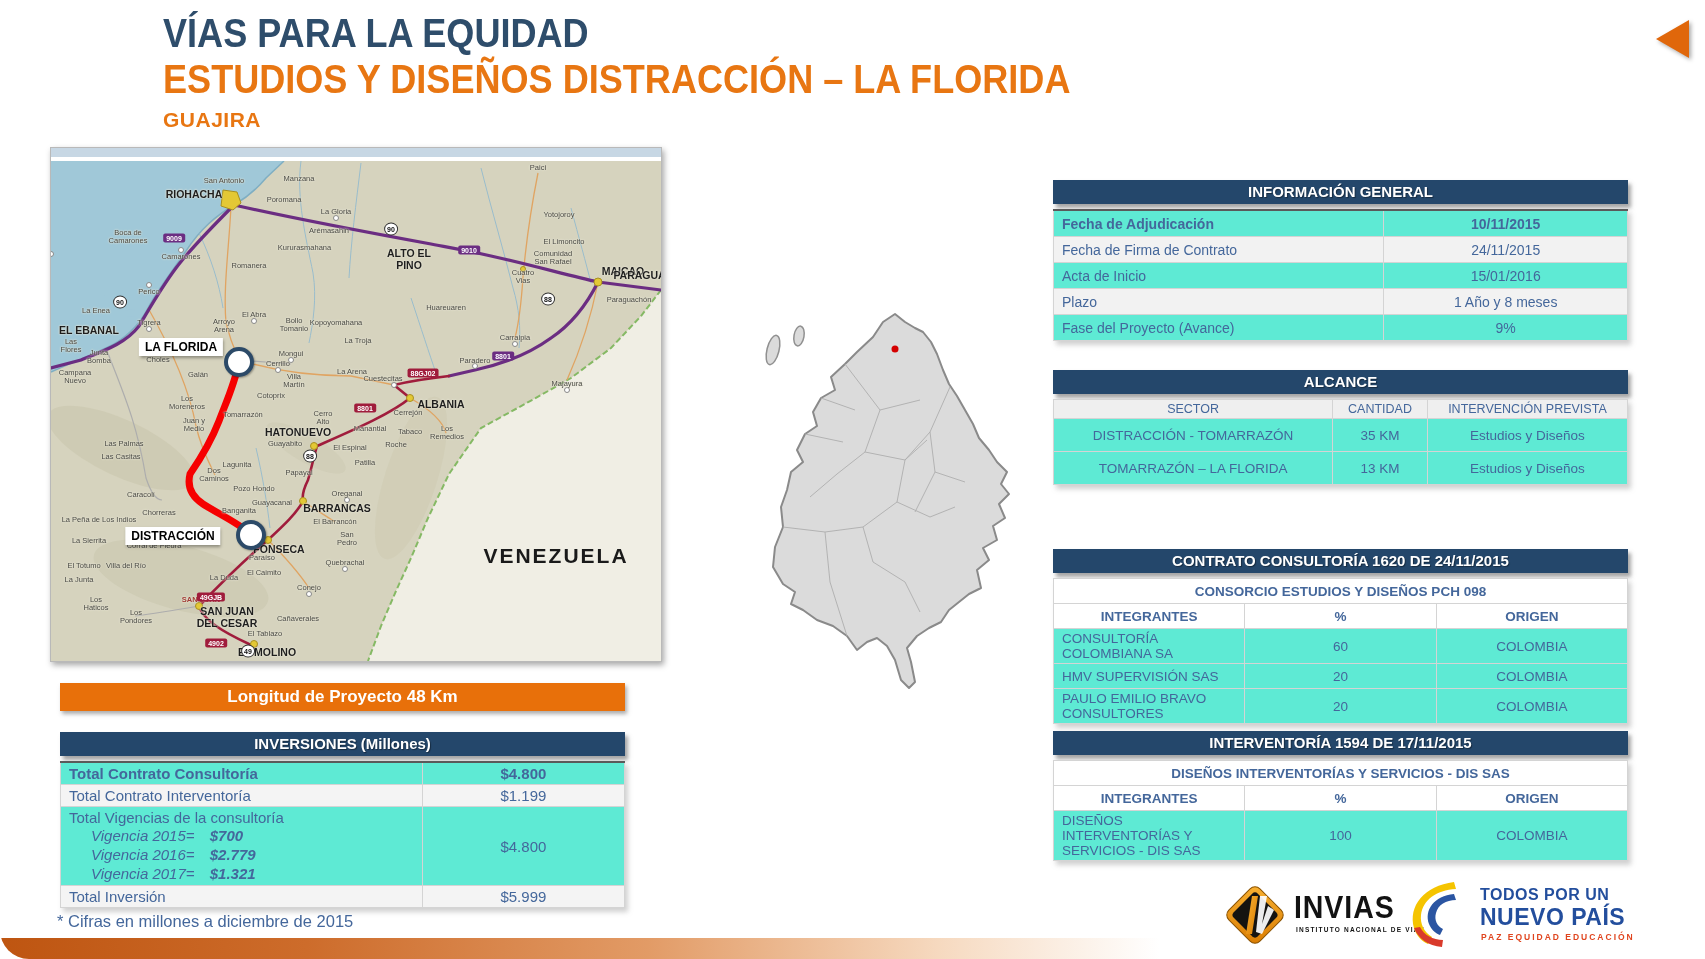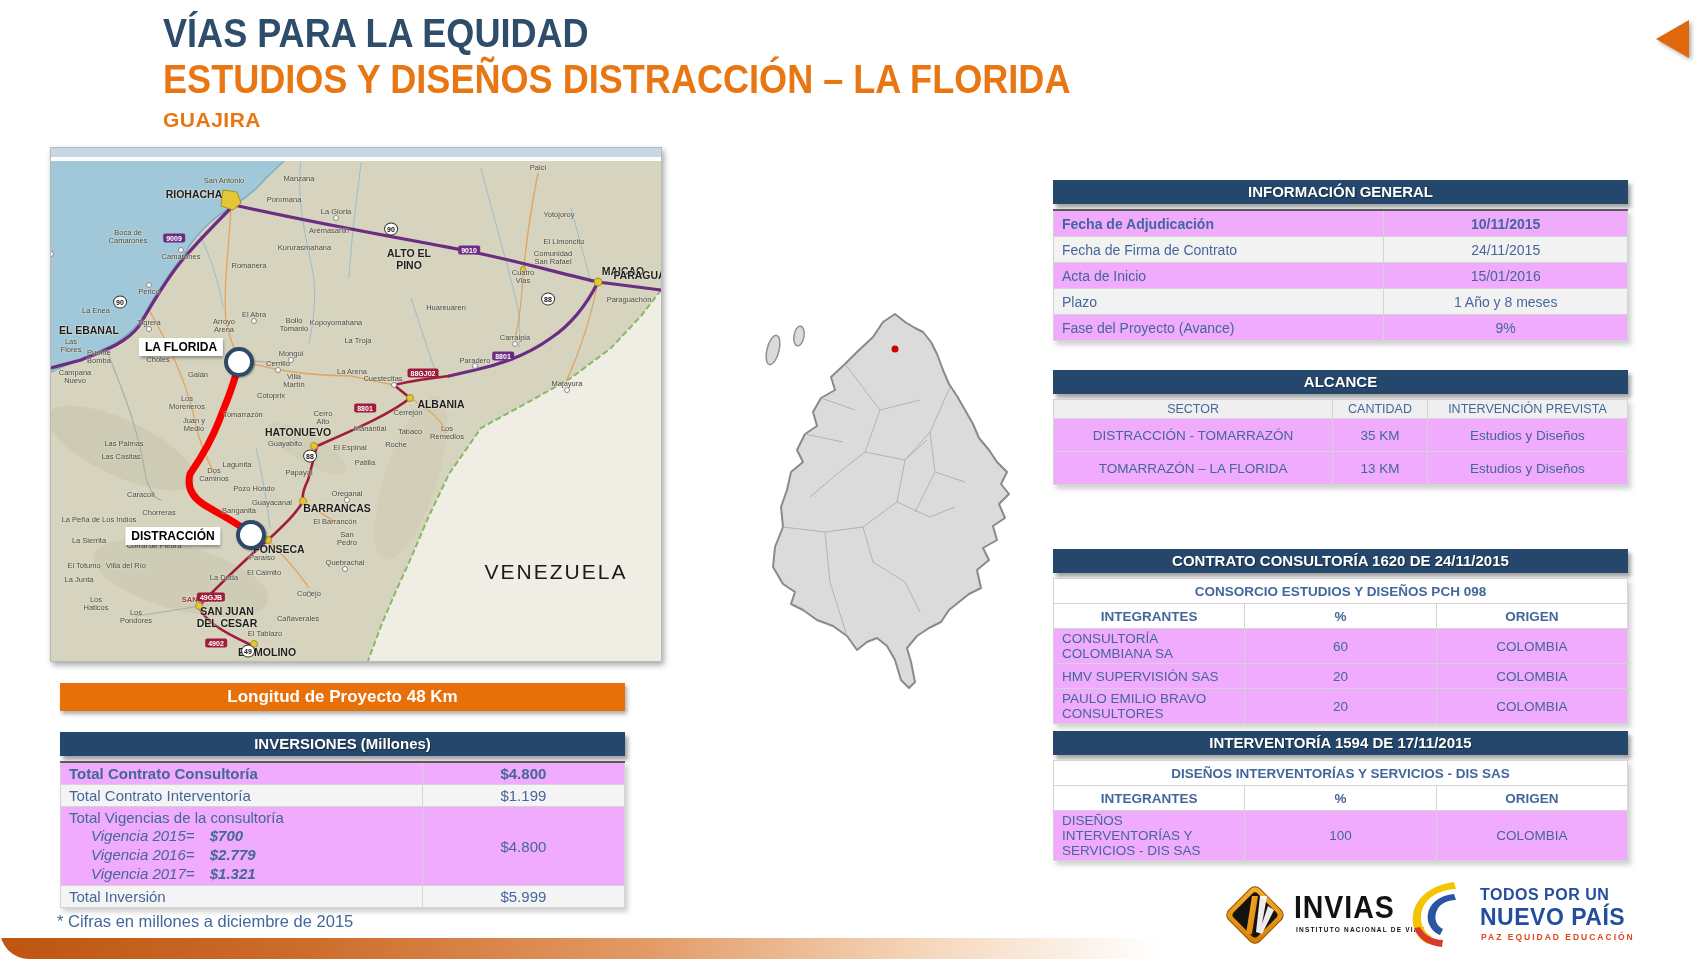--- a/index.html
+++ b/index.html
@@ -31,21 +31,21 @@
               background:#fff;transform:translate(-50%,-50%);box-shadow:1px 1px 2px rgba(0,0,0,.35);}
   .marker-box{position:absolute;transform:translate(-50%,-50%);background:#fff;color:#000;font-weight:bold;
               font-size:12px;padding:2px 6px;white-space:nowrap;box-shadow:1px 2px 3px rgba(0,0,0,.35);}
   .ven{font-size:21px;color:#1a1a1a;letter-spacing:2px;font-weight:normal;}
   
   .inset{position:absolute;left:745px;top:292px;width:320px;height:400px;}
   
   .panel{position:absolute;left:1053px;width:575px;}
   .hdr{background:#24476B;color:#fff;font-weight:bold;text-align:center;font-size:15px;
        padding:3px 0 4px 0;box-shadow:3px 4px 4px rgba(90,90,90,.55);text-shadow:1px 1px 1px rgba(0,0,0,.4);}
-  .tbl{width:100%;border-collapse:collapse;margin-top:5px;background:#f0abfc;color:#44679B;
+  .tbl{width:100%;border-collapse:collapse;margin-top:5px;background:#5eead4;color:#44679B;
        font-size:14px;box-shadow:3px 4px 5px rgba(120,120,120,.35);table-layout:fixed;}
   .tbl td,.tbl th{border:1px solid #D4D4D4;padding:2px 8px;overflow:hidden;}
   .tbl tr.bold{font-weight:bold;}
   .tbl tr.bold td{border-top:2px solid #5a5a5a;}
   
   .ig td.lbl{width:58%;text-align:left;}
   .ig td.val{width:42%;text-align:center;}
   .ig tr:nth-child(even){background:#F2F2F2;}
   .ig td{height:21px;}
   
@@ -193,21 +193,21 @@
         <span class="town" style="left: 278px; top: 83px;">Arémasahin</span>
         <span class="town" style="left: 250px; top: 100px; padding-left: 7px;">Kururasmahana</span>
         <span class="town" style="left: 198px; top: 118px;">Romanera</span>
         <span class="town" style="left: 77px; top: 89px;">Boca de
 Camarones</span>
         <span class="town" style="left: 130px; top: 109px;">Camarones</span>
         <span class="town" style="left: 98px; top: 144px;">Perico</span>
         <span class="town" style="left: 45px; top: 163px;">La Enea</span>
         <span class="town" style="left: 20px; top: 198px;">Las
 Flores</span>
-        <span class="town" style="left: 48px; top: 209px;">Puente
+        <span class="town" style="left: 48px; top: 209px;">Junta
 Bomba</span>
         <span class="town" style="left: 24px; top: 229px;">Campana
 Nuevo</span>
         <span class="town" style="left: 98px; top: 175px;">Tigrera</span>
         <span class="town" style="left: 107px; top: 212px;">Choles</span>
         <span class="town" style="left: 203px; top: 167px;">El Abra</span>
         <span class="town" style="left: 173px; top: 178px;">Arroyo
 Arena</span>
         <span class="town" style="left: 243px; top: 177px;">Bollo
 Tomanio</span>
@@ -259,21 +259,21 @@
         <span class="town" style="left: 48px; top: 372px;">La Peña de Los Indios</span>
         <span class="town" style="left: 38px; top: 393px;">La Sierrita</span>
         <span class="town" style="left: 103px; top: 398px;">Corral de Piedra</span>
         <span class="town" style="left: 211px; top: 410px;">Paraíso</span>
         <span class="town" style="left: 294px; top: 415px;">Quebrachal</span>
         <span class="town" style="left: 33px; top: 418px;">El Totumo</span>
         <span class="town" style="left: 75px; top: 418px;">Villa del Río</span>
         <span class="town" style="left: 28px; top: 432px;">La Junta</span>
         <span class="town" style="left: 213px; top: 425px;">El Caimito</span>
         <span class="town" style="left: 173px; top: 430px;">La Duda</span>
-        <span class="town" style="left: 258px; top: 440px; margin-top: 6px;">Conejo</span>
+        <span class="town" style="left: 258px; top: 440px;">Conejo</span>
         <span class="town" style="left: 45px; top: 456px;">Los
 Haticos</span>
         <span class="town" style="left: 85px; top: 469px;">Los
 Pondores</span>
         <span class="town" style="left: 247px; top: 471px;">Cañaverales</span>
         <span class="town" style="left: 214px; top: 486px;">El Tablazo</span>
         <span class="town" style="left: 472px; top: 129px;">Cuatro
 Vias</span>
         <span class="town" style="left: 502px; top: 110px;">Comunidad
 San Rafael</span>
@@ -305,21 +305,21 @@
         <span class="badge oval" style="left: 259px; top: 308px;">88</span>
         <span class="badge oval" style="left: 497px; top: 151px;">88</span>
         <span class="badge crimson" style="left: 160px; top: 449px;">49GJB</span>
         <span class="badge crimson" style="left: 165px; top: 495px;">4902</span>
         <span class="badge oval" style="left: 197px; top: 503px;">49</span>
         <div class="marker-dot" style="left: 188px; top: 214px;"></div>
         <div class="marker-box" style="left: 130px; top: 199px;">LA FLORIDA</div>
         <div class="marker-dot" style="left: 200px; top: 387px;"></div>
         <div class="marker-box" style="left: 122px; top: 388px;">DISTRACCIÓN</div>
       </div>
-    <div class="ven" style="left:505px;top:424px;">VENEZUELA</div>
+    <div class="ven" style="left:505px;top:408px;font-weight:bold;">VENEZUELA</div>
   </div>
 
   <div class="inset">
     <svg width="320" height="400" viewBox="0 0 320 400">
       <ellipse cx="28" cy="58" rx="6" ry="15" transform="rotate(14 28 58)" fill="#DBDBDB" stroke="#909090" stroke-width="1.5"></ellipse>
       <ellipse cx="54" cy="44" rx="5" ry="10" transform="rotate(10 54 44)" fill="#DBDBDB" stroke="#909090" stroke-width="1.5"></ellipse>
       <path fill="#DBDBDB" stroke="#8a8a8a" stroke-width="2" stroke-linejoin="round" d="
         M160,30 L150,22 138,30 128,45 112,60 100,72 86,85 90,98 76,106 68,120 72,134 60,142 52,158 58,170 46,180
         42,198 36,215 38,235 30,255 28,275 38,292 50,300 46,312 58,318 72,328 88,334 102,344 112,358 122,350 132,346
         142,354 150,368 156,388 164,396 170,390 166,370 162,356 172,344 184,336 196,330 204,318 214,310 224,302

